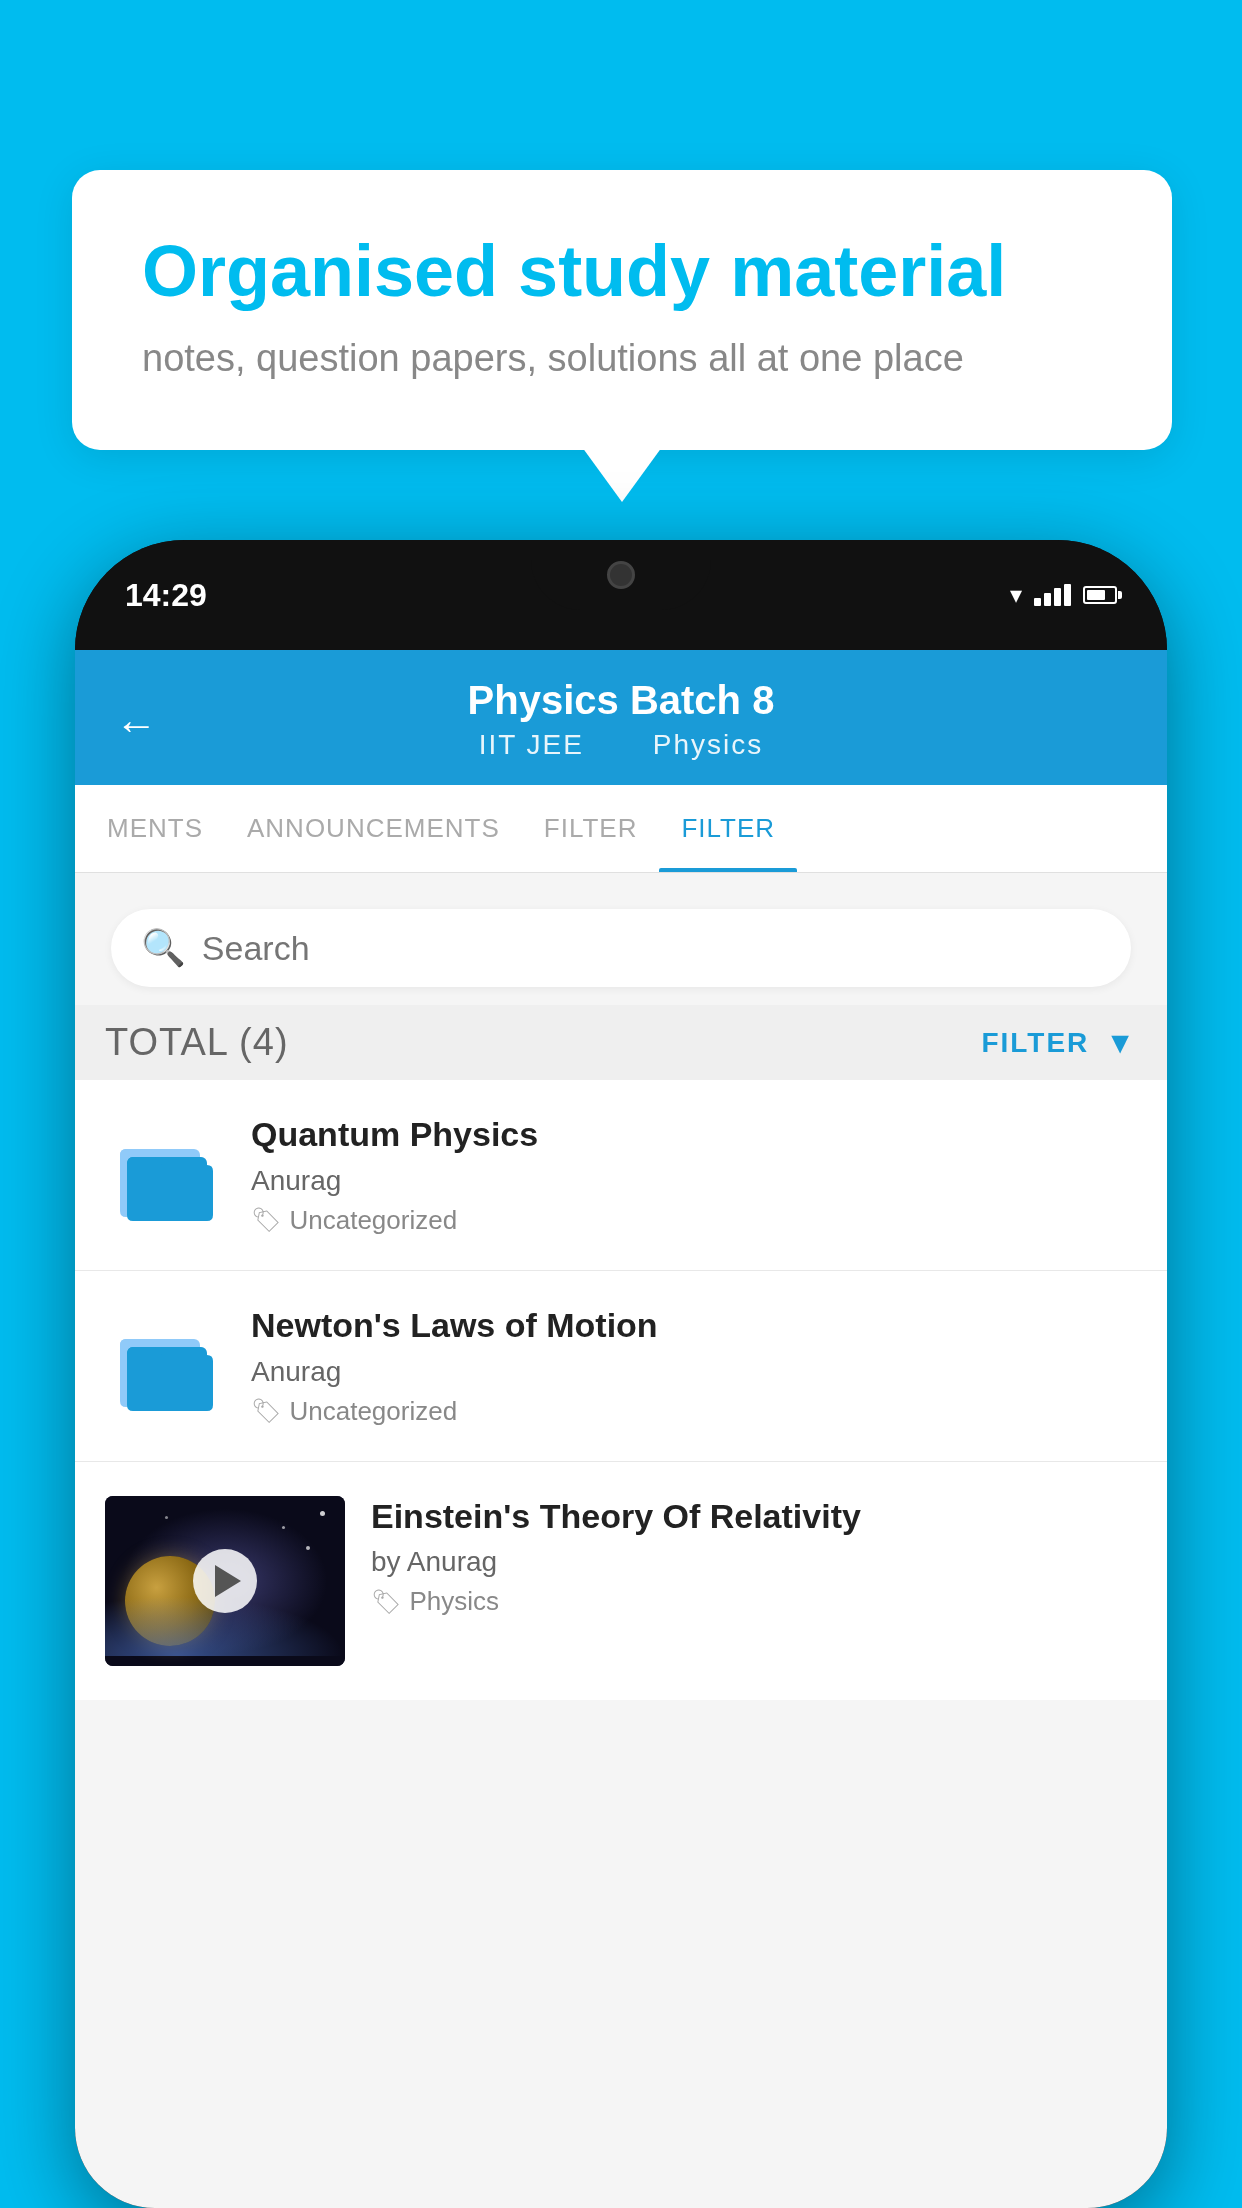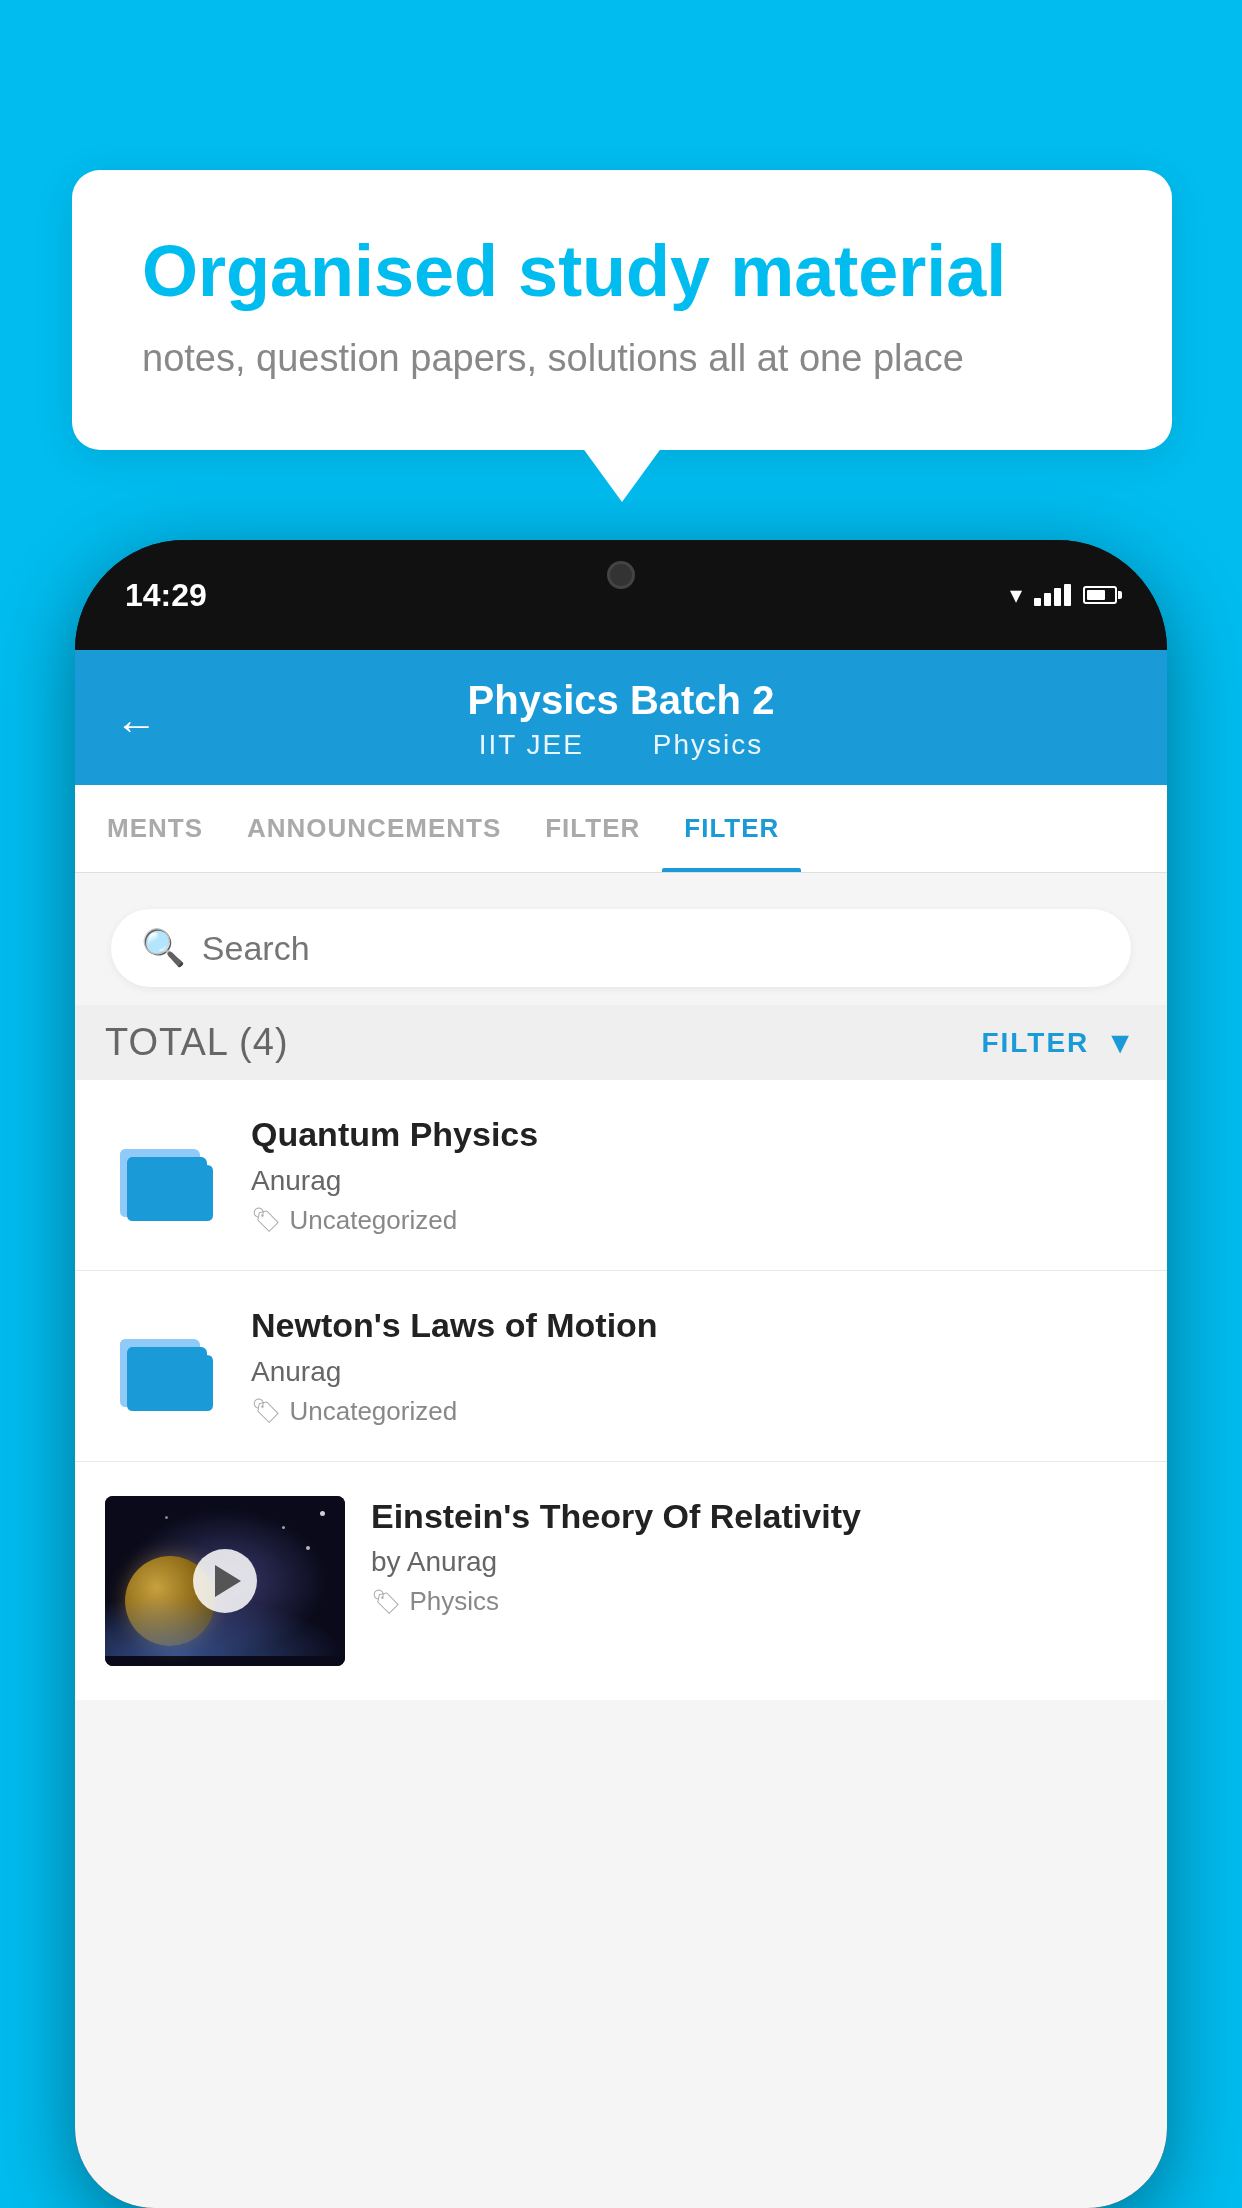--- a/index.html
+++ b/index.html
@@ -155,21 +155,21 @@
     
     .tabs {
       background: #fff;
       display: flex;
       border-bottom: 1px solid #e0e0e0;
       padding: 0 10px;
     }
     .tab {
       padding: 28px 22px;
       font-size: 26px;
-      font-weight: 700;
+      font-weight: 400;
       color: #aaa;
       letter-spacing: 1px;
       cursor: pointer;
       position: relative;
       white-space: nowrap;
     }
     .tab.active {
       color: #1A9BD7;
     }
     .tab.active::after {
@@ -421,21 +421,21 @@
       </div>
     </div>
   </div>
 
   <div class="app-screen">
 
     <div class="app-header">
       <div class="app-header-top">
         <span class="back-arrow">←</span>
         <div>
-          <div class="app-title">Physics Batch 2</div>
+          <div class="app-title">Physics Batch 8</div>
           <div class="app-subtitle">
             <span>IIT JEE</span>
             &nbsp;&nbsp;&nbsp;
             <span>Physics</span>
           </div>
         </div>
       </div>
     </div>
 
     <div class="tabs">

